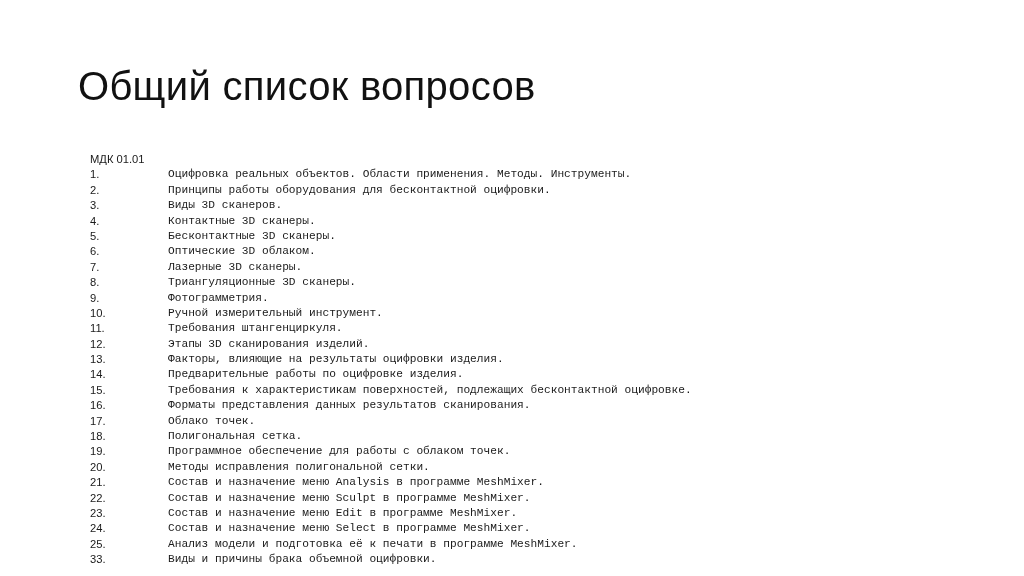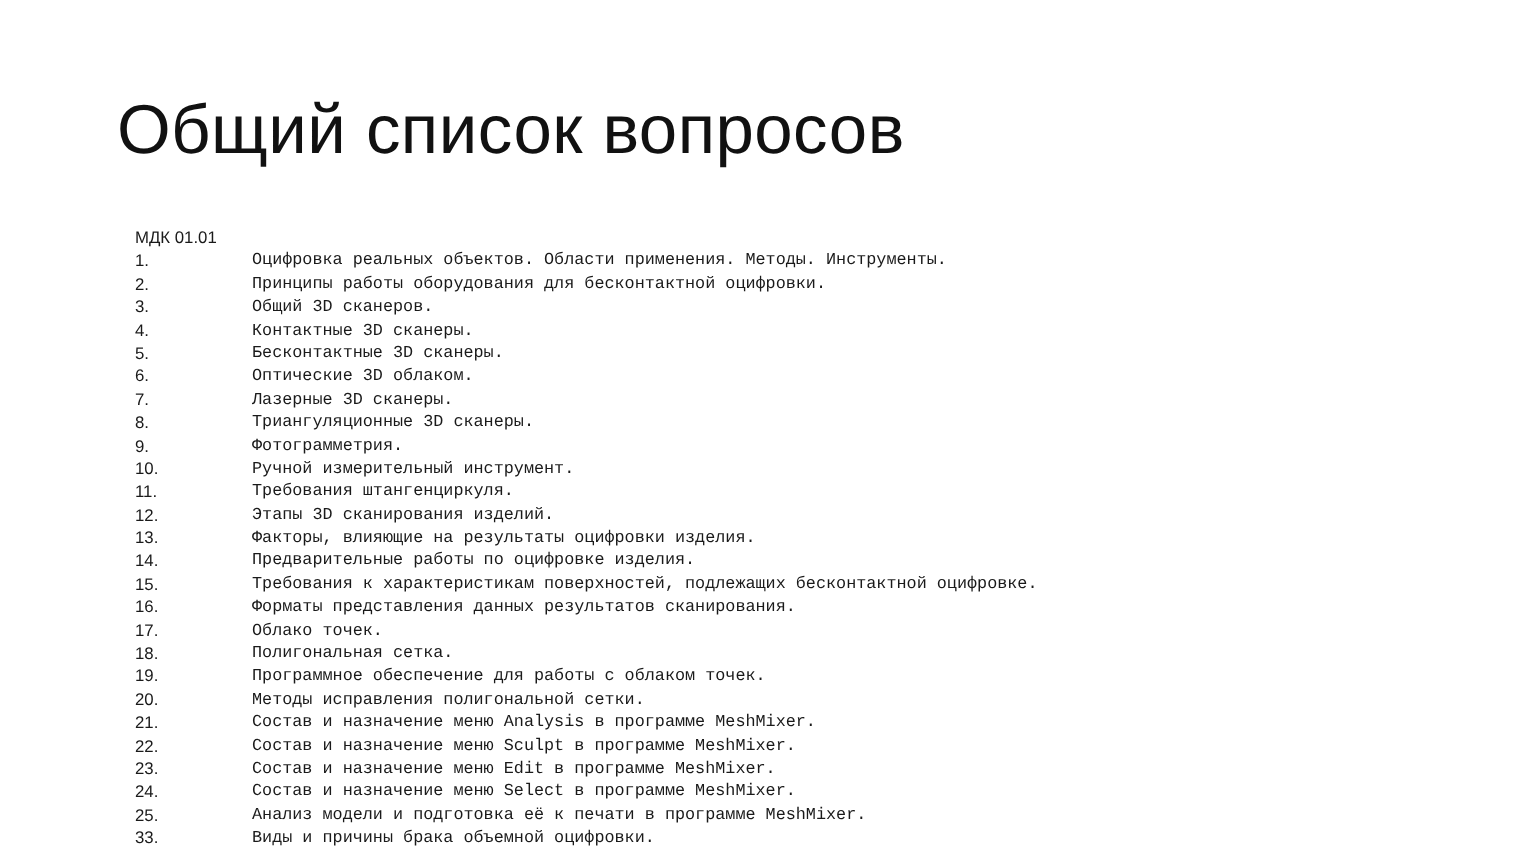--- a/index.html
+++ b/index.html
@@ -1,18 +1,18 @@
 <!DOCTYPE html>
 <html><head>
 <meta charset="utf-8">
 <style>
   html, body { margin:0; padding:0; }
   body { width:1024px; height:576px; background:#ffffff; position:relative; overflow:hidden;
          font-family:"Liberation Sans", "DejaVu Sans", sans-serif; color:#1a1a1a; }
-  .title { position:absolute; left:78px; top:58px; font-size:46px; line-height:56px; font-weight:normal;
+  .title { position:absolute; left:78px; top:58px; font-size:40px; line-height:56px; font-weight:normal;
            letter-spacing:0.3px; color:#111; }
   .content { position:absolute; left:90px; top:152px; font-size:11.2px; line-height:15.4px; }
   .subject { height:15.4px; }
   .row { display:flex; height:15.4px; white-space:nowrap; }
   .num { width:78px; flex:none; }
   .text { flex:none;font-family:Liberation Mono, monospace; }
 </style>
 </head>
 <body>
 
@@ -24,21 +24,21 @@
       <div class="row">
         <span class="num">1.</span>
         <span class="text">Оцифровка реальных объектов. Области применения. Методы. Инструменты.</span>
       </div>
       <div class="row">
         <span class="num">2.</span>
         <span class="text">Принципы работы оборудования для бесконтактной оцифровки.</span>
       </div>
       <div class="row">
         <span class="num">3.</span>
-        <span class="text">Общий 3D сканеров.</span>
+        <span class="text">Виды 3D сканеров.</span>
       </div>
       <div class="row">
         <span class="num">4.</span>
         <span class="text">Контактные 3D сканеры.</span>
       </div>
       <div class="row">
         <span class="num">5.</span>
         <span class="text">Бесконтактные 3D сканеры.</span>
       </div>
       <div class="row">

